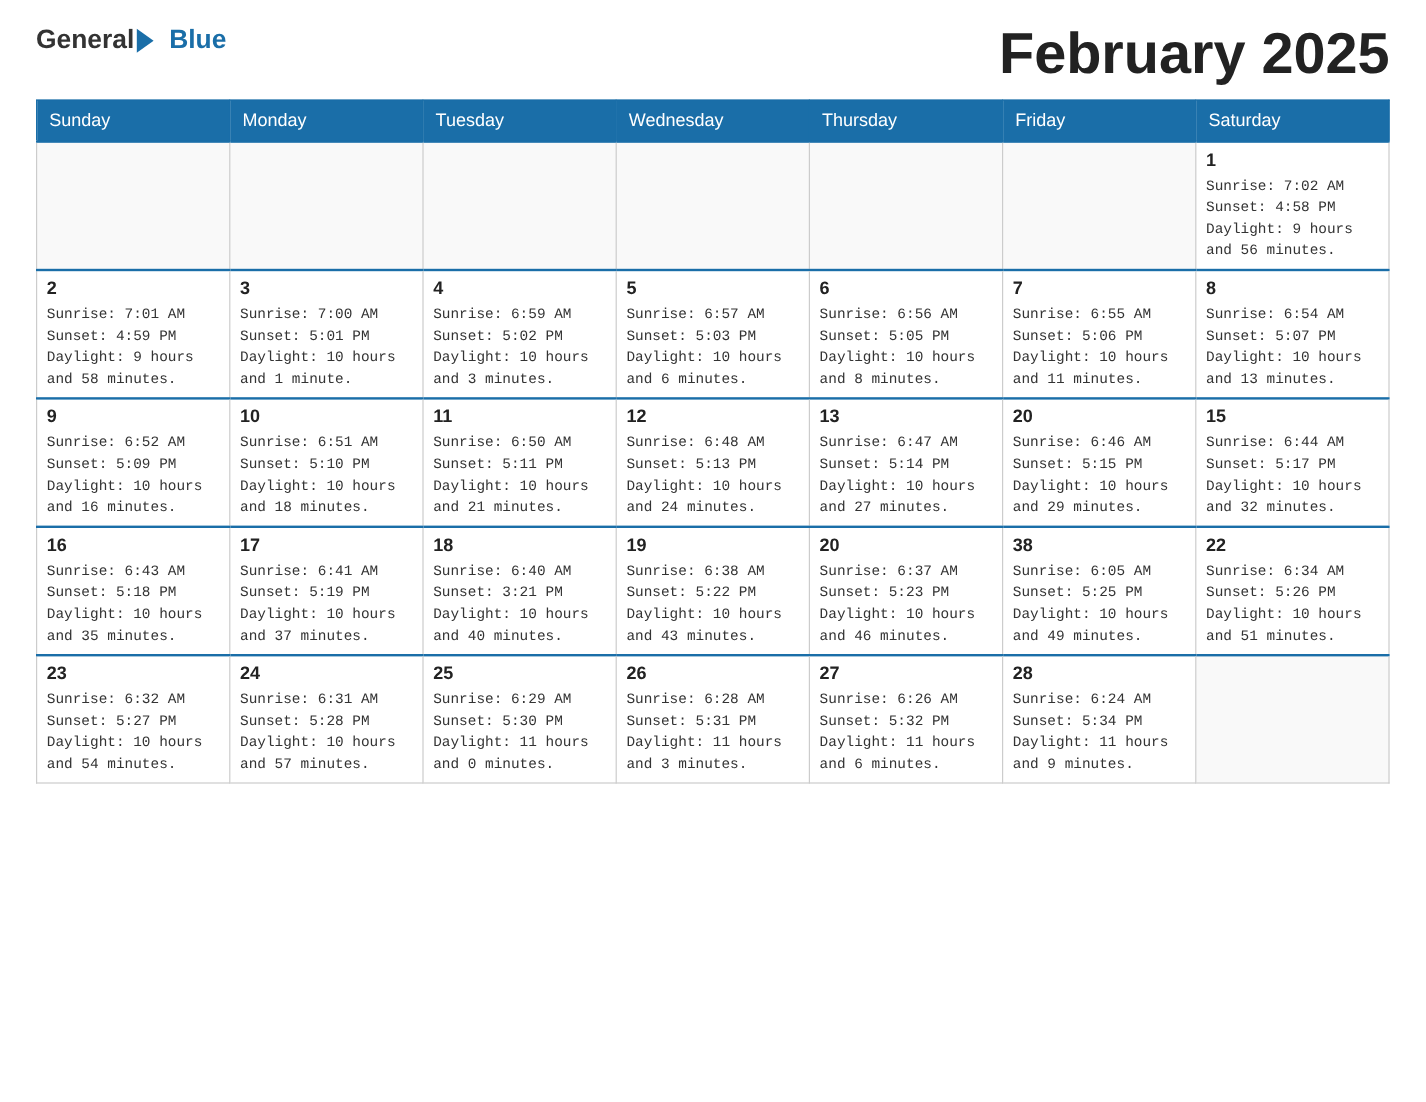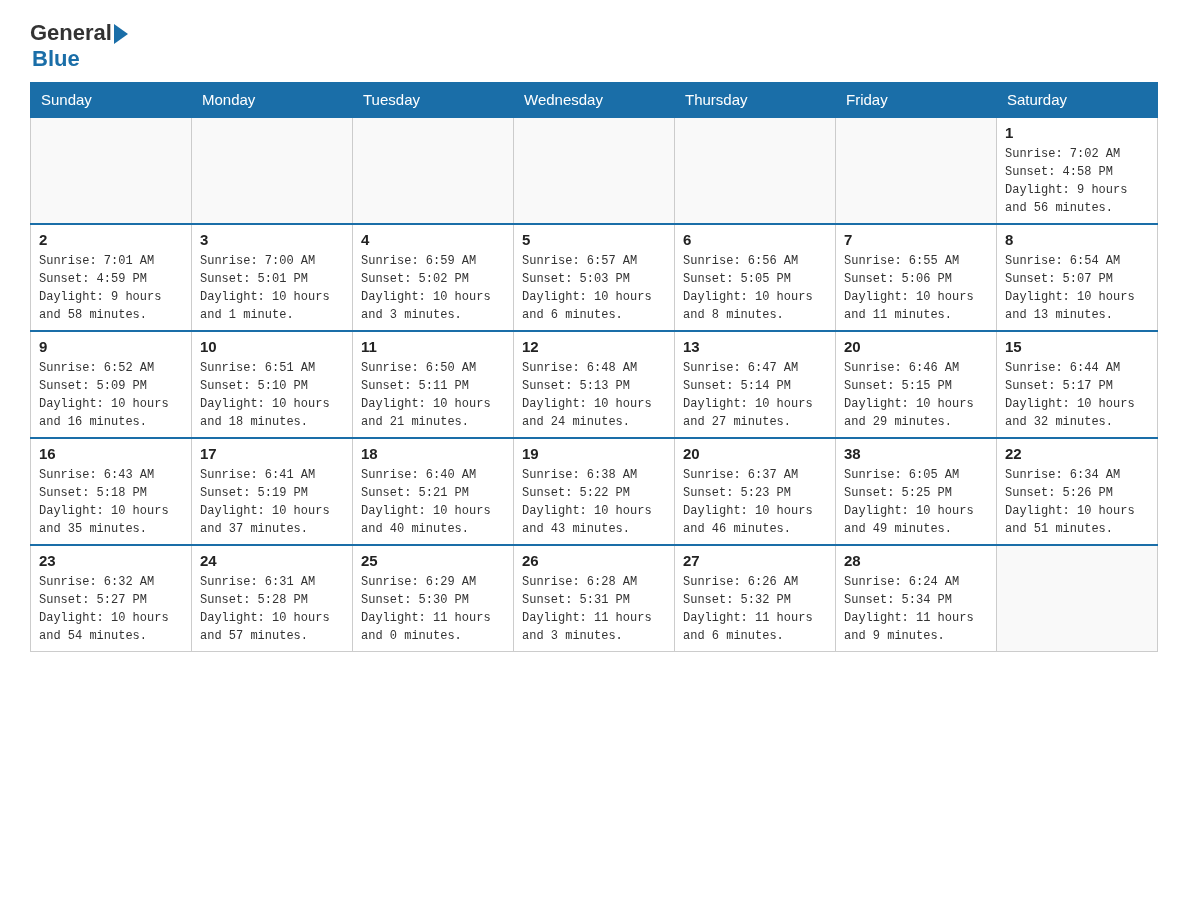--- a/index.html
+++ b/index.html
@@ -11,21 +11,21 @@
       min-height: 918px;
     }
     .header {
       display: flex;
       justify-content: space-between;
       align-items: flex-start;
       margin-bottom: 10px;
     }
     .logo {
       display: flex;
-      flex-direction: column;
+      flex-direction: row;
       align-items: flex-start;
     }
     .logo-top {
       display: flex;
       align-items: center;
     }
     .logo-general {
       font-size: 22px;
       font-weight: bold;
       color: #333;
@@ -36,21 +36,21 @@
       border-left: 14px solid #1a6ea8;
       border-top: 10px solid transparent;
       border-bottom: 10px solid transparent;
       margin-left: 2px;
       margin-top: 2px;
     }
     .logo-blue {
       font-size: 22px;
       font-weight: bold;
       color: #1a6ea8;
-      margin-left: 2px;
+      margin-left: 13px;
     }
     .title-section {
       text-align: right;
     }
     .month-title {
       font-size: 48px;
       font-weight: bold;
       color: #222;
       line-height: 1.1;
     }
@@ -110,20 +110,21 @@
 
 <div class="header">
   <div class="logo">
     <div class="logo-top">
       <span class="logo-general">General</span>
       <div class="logo-arrow"></div>
     </div>
     <span class="logo-blue">Blue</span>
   </div>
   <div class="title-section">
+    <div class="month-title">February 2025</div>
   </div>
 </div>
 
 <table class="calendar">
   <thead>
     <tr>
     <th>Sunday</th>
         <th>Monday</th>
         <th>Tuesday</th>
         <th>Wednesday</th>
@@ -244,21 +245,21 @@
         </td>
         <td>
           <div class="day-number">17</div>
           <div class="day-info">Sunrise: 6:41 AM
 Sunset: 5:19 PM
 Daylight: 10 hours and 37 minutes.</div>
         </td>
         <td>
           <div class="day-number">18</div>
           <div class="day-info">Sunrise: 6:40 AM
-Sunset: 5:21 PM
+Sunset: 3:21 PM
 Daylight: 10 hours and 40 minutes.</div>
         </td>
         <td>
           <div class="day-number">19</div>
           <div class="day-info">Sunrise: 6:38 AM
 Sunset: 5:22 PM
 Daylight: 10 hours and 43 minutes.</div>
         </td>
         <td>
           <div class="day-number">20</div>

